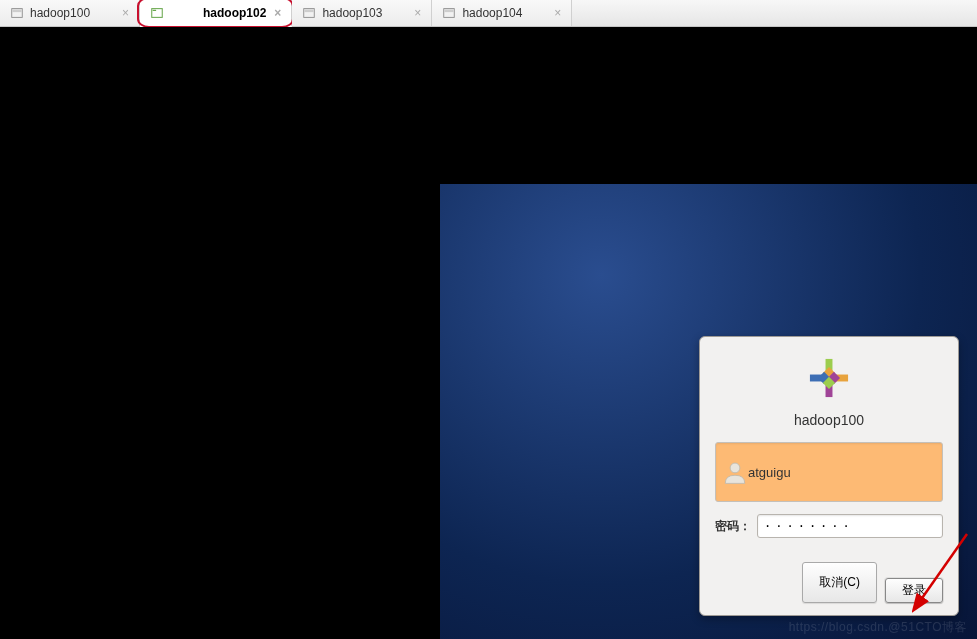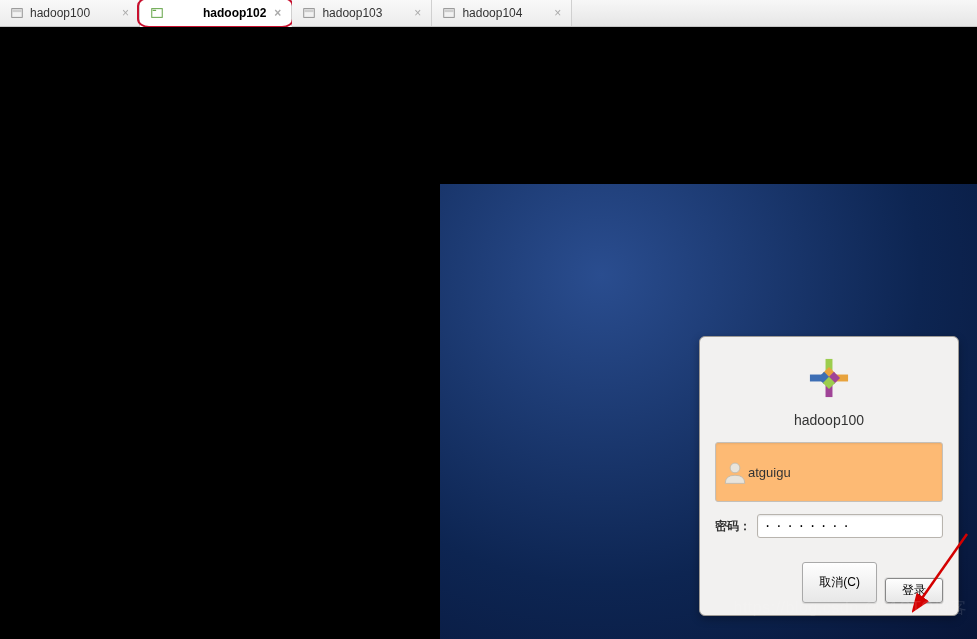--- a/index.html
+++ b/index.html
@@ -147,23 +147,23 @@
       box-shadow: 0 0 0 1px rgba(0,0,0,0.07), 0 1px 1px rgba(0,0,0,0.15);
       margin-top: 16px;
     }
     .arrow-annot {
       position: absolute;
       pointer-events: none;
     }
     .watermark {
       position: absolute;
       right: 10px;
-      bottom: 20px;
+      bottom: 3px;
       color: rgba(255,255,255,0.12);
-      font-size: 16px;
+      font-size: 12px;
       letter-spacing: 0.5px;
     }
   </style>
 </head>
 <body>
 
 <div class="tab-bar">
   <div class="tab">
     <svg class="tab-icon" viewBox="0 0 16 16">
         <rect x="2" y="3" width="12" height="10" fill="none" stroke="#888" stroke-width="1"></rect>

